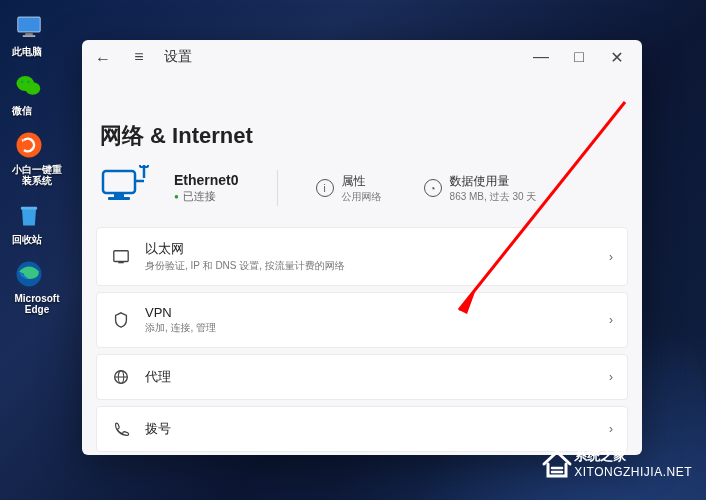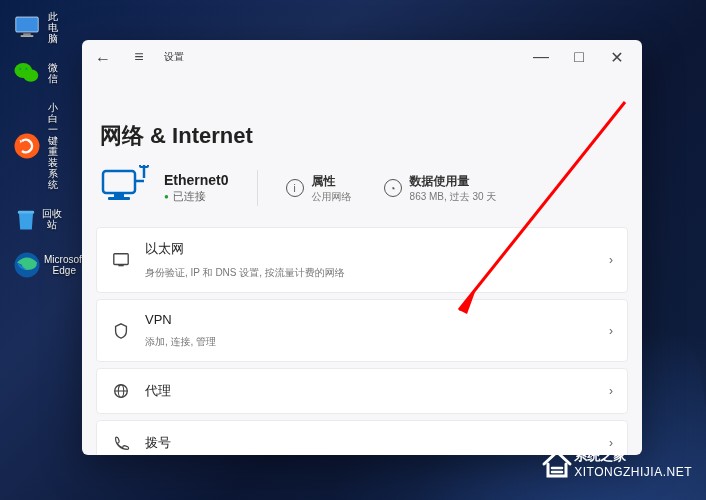--- a/index.html
+++ b/index.html
@@ -1,52 +1,52 @@
 <!DOCTYPE html>
 <html><head>
 <meta charset="utf-8">
 <style>
   * { margin: 0; padding: 0; box-sizing: border-box; font-family: "Segoe UI", "Microsoft YaHei", sans-serif; }
   body { width: 706px; height: 500px; overflow: hidden; position: relative; background: linear-gradient(135deg, #0a1e4a 0%, #1a2d5a 30%, #0c1735 60%, #102142 100%); }
   .wave { position: absolute; right: 0; bottom: -50px; width: 450px; height: 250px; background: radial-gradient(ellipse at 70% 100%, rgba(30,60,120,0.6), transparent 60%); border-radius: 50% 50% 0 0 / 40% 40% 0 0; transform: rotate(-8deg); }
   .wave2 { position: absolute; right: -40px; bottom: -80px; width: 420px; height: 260px; background: radial-gradient(ellipse at 70% 100%, rgba(45,80,150,0.5), transparent 60%); border-radius: 50% 50% 0 0 / 42% 42% 0 0; transform: rotate(-14deg); }
   
   .desktop-icons { position: absolute; left: 12px; top: 10px; display: flex; flex-direction: column; gap: 12px; z-index: 1; }
-  .desktop-icon { display: flex; flex-direction: row; align-items: center; gap: 2px; width: 50px; cursor: pointer; }
+  .desktop-icon { display: flex; flex-direction: column; align-items: flex-start; gap: 2px; width: 50px; cursor: pointer; font-weight: bold; }
   .desktop-icon .ico { width: 34px; height: 34px; display: flex; align-items: center; justify-content: center; }
   .desktop-icon .lbl { color: #fff; font-size: 10px; text-align: center; line-height: 1.1; text-shadow: 0 1px 2px rgba(0,0,0,.7); }
   
   .settings-window { position: absolute; left: 82px; top: 40px; width: 560px; height: 415px; background: #f7f7f9; border-radius: 6px; box-shadow: 0 10px 40px rgba(0,0,0,0.4); display: flex; flex-direction: column; overflow: hidden; z-index: 2; }
   .titlebar { display: flex; align-items: center; height: 34px; padding: 0 6px; }
   .tb-left { display: flex; align-items: center; gap: 6px; }
   .tb-btn { width: 30px; height: 30px; display: flex; align-items: center; justify-content: center; color: #444; cursor: pointer; border-radius: 4px; }
-  .tb-title { font-size: 10px; color: #333; margin-left: 4px; }
+  .tb-title { font-size: 14px; color: #333; margin-left: 4px; }
   .tb-right { margin-left: auto; display: flex; }
   .tb-right .tb-btn { width: 38px; }
   
   .page-title { font-size: 22px; font-weight: 600; color: #222; padding: 6px 18px 14px; margin-top: 41px; }
   
-  .status-row { display: flex; align-items: center; gap: 14px; padding: 0 18px 16px; }
+  .status-row { display: flex; align-items: center; gap: 24px; padding: 0 18px 16px; }
   .net-svg { width: 50px; height: 46px; flex-shrink: 0; }
   .net-info { display: flex; flex-direction: column; gap: 1px; }
   .net-name { font-size: 14px; font-weight: 600; color: #222; }
   .net-state { font-size: 11px; color: #666; display: flex; align-items: center; gap: 4px; }
   .divider-v { width: 1px; height: 36px; background: #ddd; margin: 0 14px; }
   .stat-block { display: flex; align-items: center; gap: 8px; }
   .stat-ico { width: 18px; height: 18px; border: 1.5px solid #555; border-radius: 50%; display: flex; align-items: center; justify-content: center; color: #555; font-size: 10px; flex-shrink: 0; }
   .stat-txt { display: flex; flex-direction: column; }
-  .stat-title { font-size: 12px; font-weight: 700; color: #333; }
+  .stat-title { font-size: 12px; font-weight: 400; color: #333; }
   .stat-sub { font-size: 10px; color: #777; }
   
   .list { padding: 0 14px; overflow-y: auto; flex: 1; border-radius: 19px; }
   .card { background: #fff; border: 1px solid #eaeaea; border-radius: 4px; padding: 12px 14px; margin-bottom: 6px; display: flex; align-items: center; gap: 14px; cursor: pointer; }
   .card-ico { width: 20px; height: 20px; display: flex; align-items: center; justify-content: center; color: #444; flex-shrink: 0; }
   .card-body { flex: 1; }
   .card-title { font-size: 13px; font-weight: 500; color: #222; }
-  .card-sub { font-size: 10px; color: #777; margin-top: 8px; }
+  .card-sub { font-size: 10px; color: #777; margin-top: 1px; }
   .chev { color: #666; font-size: 12px; }
   
   .arrow { position: absolute; left: 63%; top: 98px; width: 200px; height: 230px; z-index: 3; pointer-events: none; }
   
   .watermark { position: absolute; right: 14px; bottom: 20px; display: flex; align-items: center; z-index: 4; }
   .wm-logo { width: 34px; height: 34px; }
   .wm-text { display: flex; flex-direction: column; color: #fff; }
   .wm-top { font-size: 13px; font-weight: 600; }
   .wm-bottom { font-size: 12px; letter-spacing: 0.5px; }
 </style>

